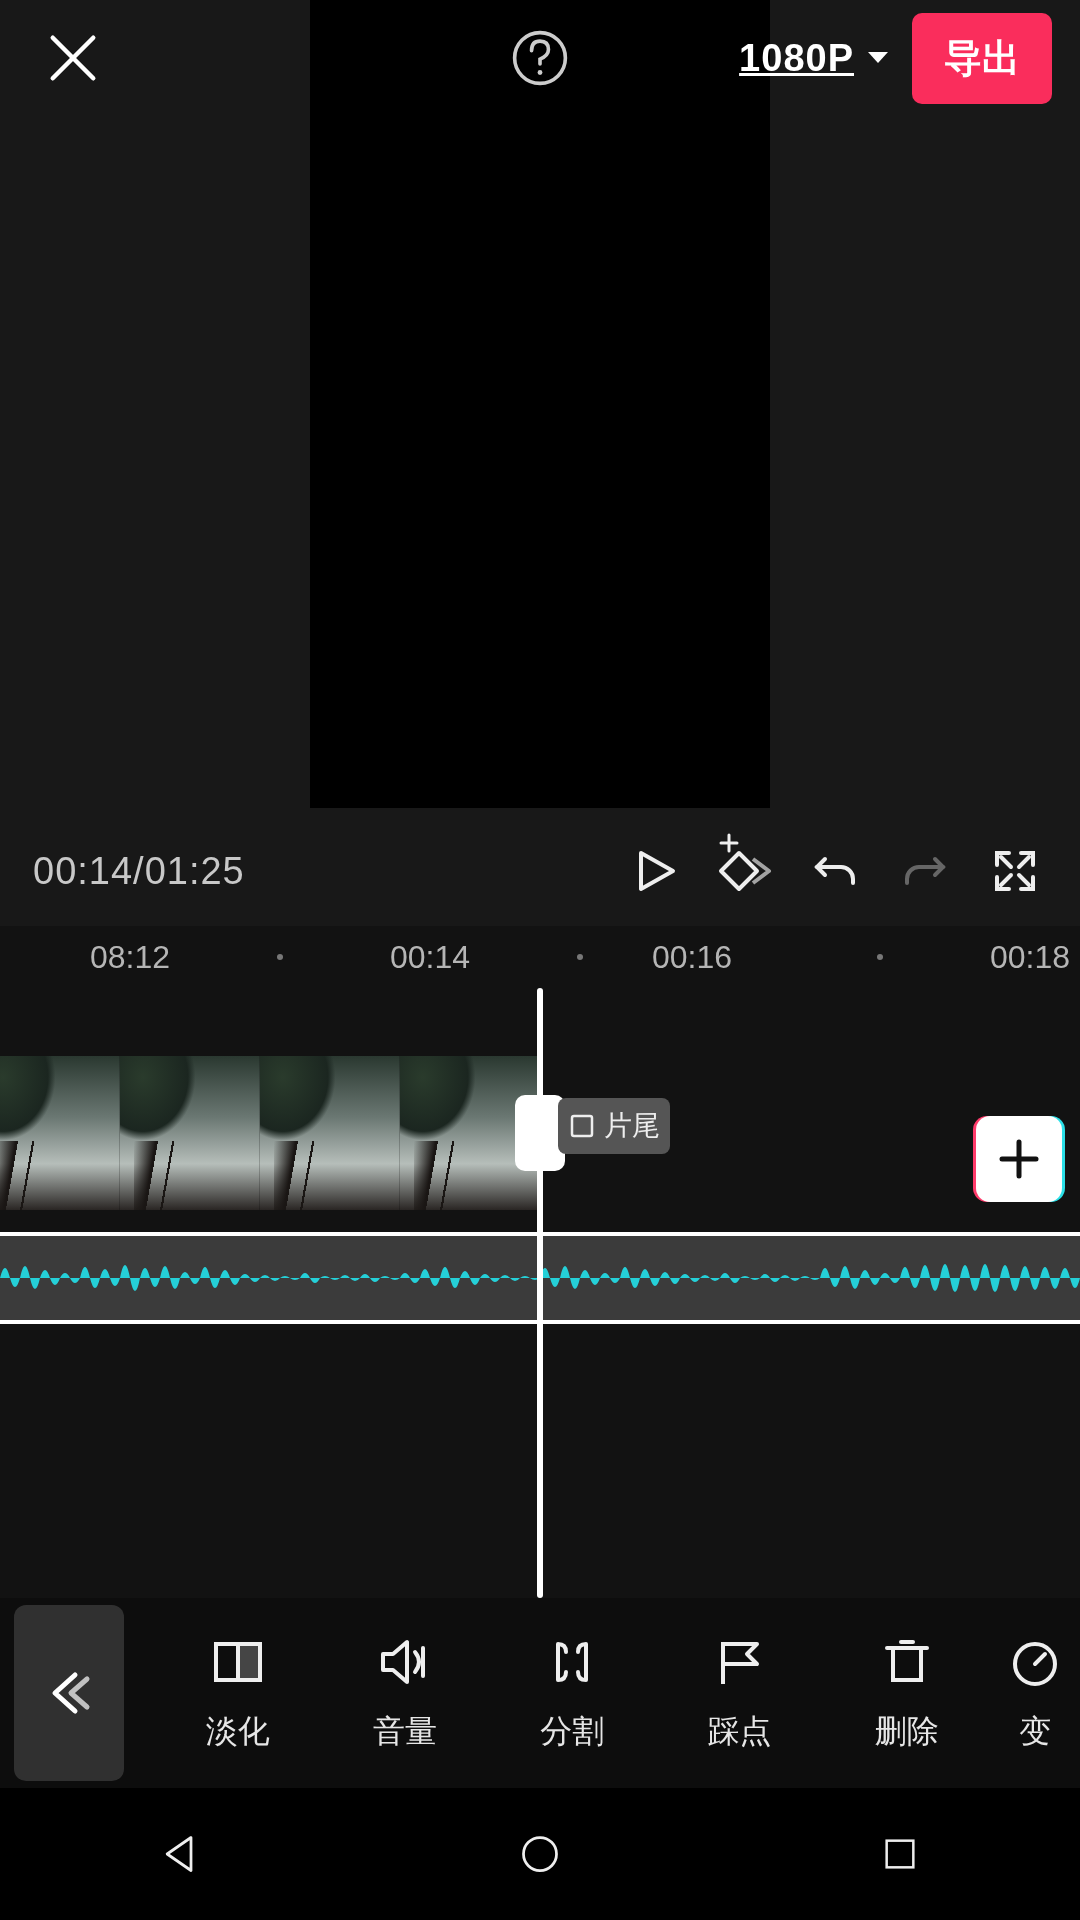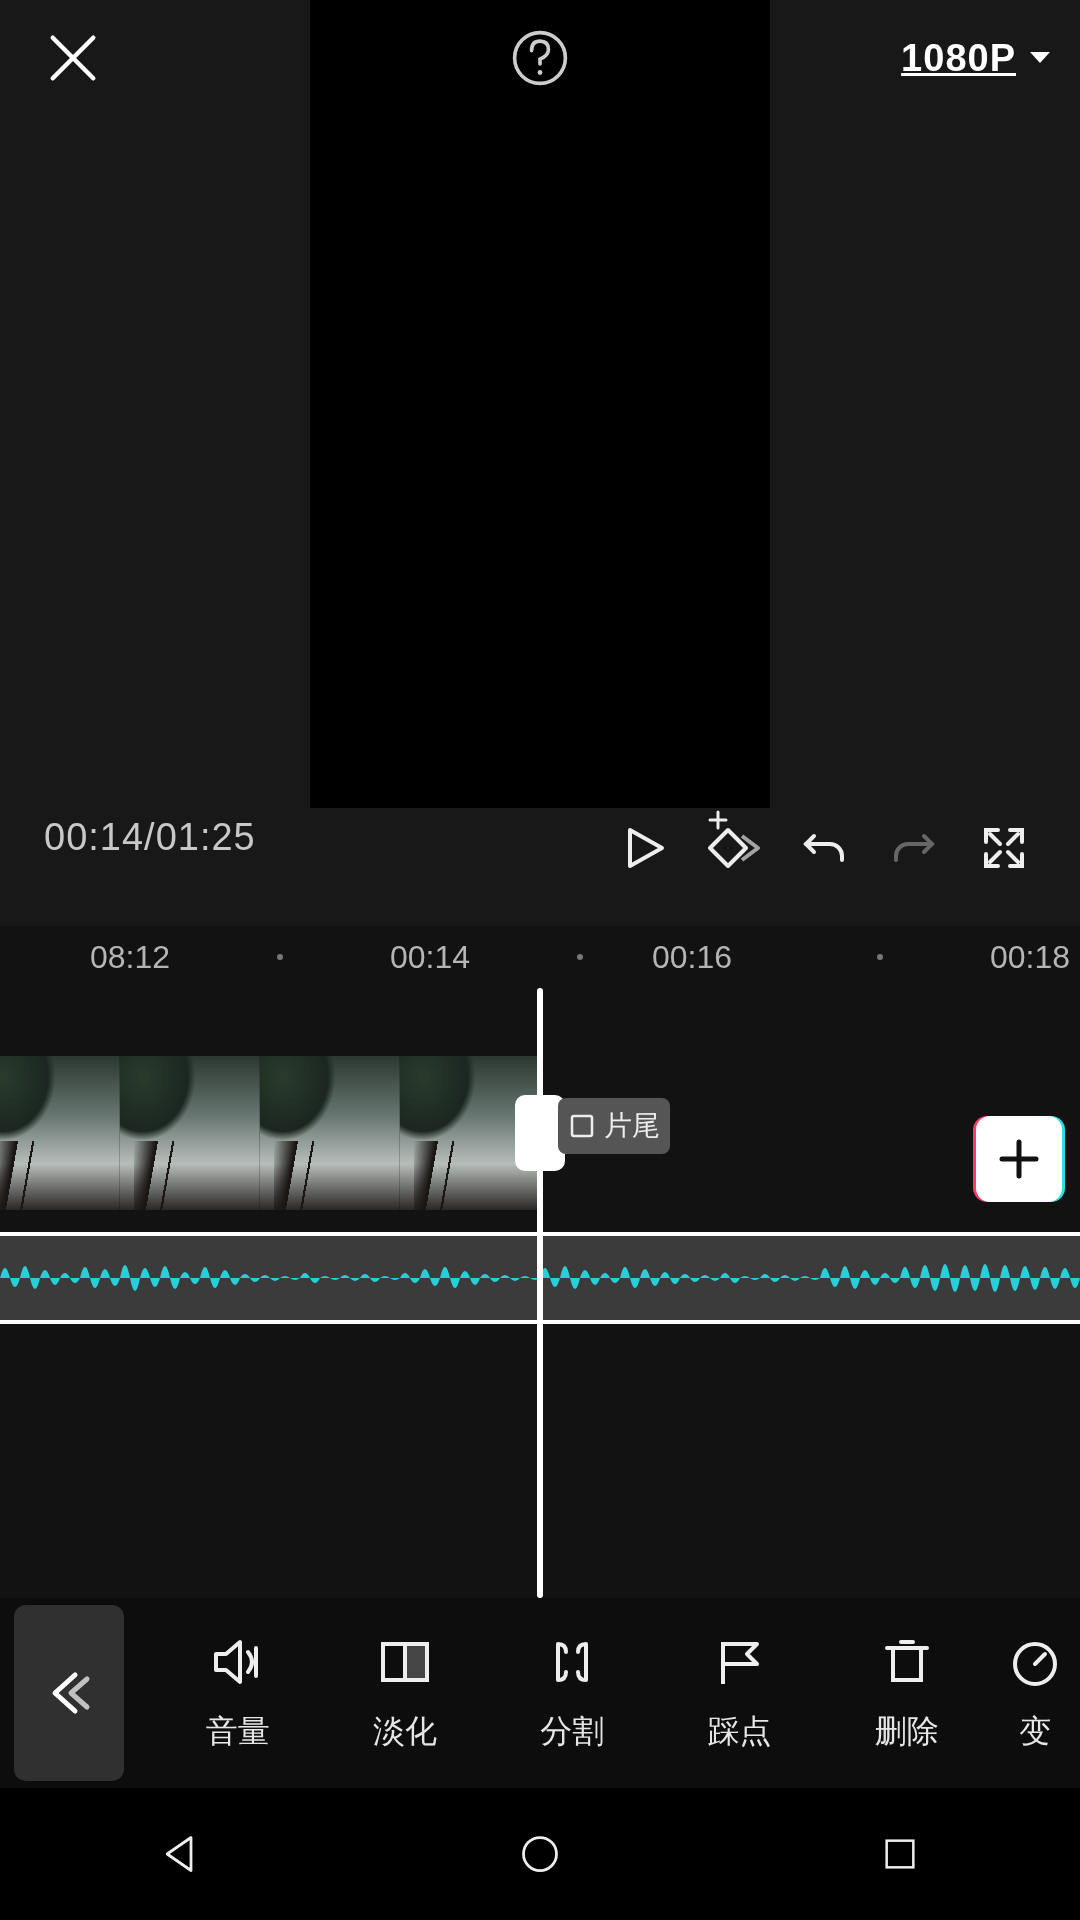--- a/index.html
+++ b/index.html
@@ -11,21 +11,21 @@
   .close-x { position: absolute; left: 46px; top: 50%; transform: translateY(-50%); width: 54px; height: 54px; }
   .help-q { position: absolute; left: 50%; top: 50%; transform: translate(-50%,-50%); width: 58px; height: 58px; }
   .res-sel { display: flex; align-items: center; gap: 12px; font-size: 38px; font-weight: 600; letter-spacing: 1px; text-decoration: underline; }
   .export-btn { background: #fa2d5c; color: #fff; font-size: 38px; font-weight: 600; border: none; border-radius: 10px; padding: 20px 32px; }
 
   
   .preview-wrap { height: 700px; display: flex; align-items: flex-start; justify-content: center; }
   .preview { width: 460px; height: 810px; background: #000; margin-top: -118px; }
 
   
-  .transport { display: flex; align-items: flex-start; height: 110px; padding: 0 44px; gap: 26px; }
+  .transport { display: flex; align-items: center; height: 110px; padding: 0 33px; gap: 26px; }
   .timecode { flex: 1; font-size: 38px; color: #c8c8c8; letter-spacing: 1px; }
   .tbtn { width: 64px; height: 64px; display: flex; align-items: center; justify-content: center; }
 
   
   .ruler { height: 62px; display: flex; align-items: center; font-size: 32px; color: #b5b5b5; position: relative; background:#121212; }
   .ruler span { position: absolute; transform: translateX(-50%); }
   .ruler .dot { width: 6px; height: 6px; border-radius: 50%; background: #777; }
 
   
   .timeline { position: relative; flex: 1; background: #121212; overflow: hidden; }
@@ -80,20 +80,21 @@
       </svg>
   </div>
   <div class="res-sel">
     <span>1080P</span>
     <span>
       <svg width="24" height="16" viewBox="0 0 24 16">
           <path d="M2 2 L12 13 L22 2 Z" fill="#fff"></path>
         </svg>
     </span>
   </div>
+  <button class="export-btn">导出</button>
 </div>
 
 <div class="preview-wrap">
   <div class="preview"></div>
 </div>
 
 <div class="transport">
   <div class="timecode">
     <span>00:14</span>/<span>01:25</span>
   </div>
@@ -187,40 +188,40 @@
 <div class="toolbar">
   <div class="collapse">
     <svg width="44" height="44" viewBox="0 0 44 44" fill="none" stroke="#fff" stroke-width="5" stroke-linecap="round" stroke-linejoin="round">
         <path d="M28 4 L8 22 L28 40"></path>
         <path d="M40 8 L24 22 L40 36" opacity="0.7"></path>
       </svg>
   </div>
   <div class="tools">
     <div class="tool">
       <div class="ico">
+        <svg viewBox="0 0 56 56" width="56" height="56" fill="none" stroke="#eee" stroke-width="4">
+            <rect x="6" y="10" width="44" height="36"></rect>
+            <line x1="28" y1="10" x2="28" y2="46"></line>
+            <rect x="28" y="10" width="22" height="36" fill="#eee" opacity="0.25" stroke="none"></rect>
+          </svg>
+      </div>
+      <div class="lbl">淡化</div>
+    </div>
+    <div class="tool">
+      <div class="ico">
         <svg viewBox="0 0 56 56" width="56" height="56" fill="none" stroke="#eee" stroke-width="4" stroke-linecap="round" stroke-linejoin="round">
             <path d="M6 20 H16 L30 8 V48 L16 36 H6 Z"></path>
             <path d="M38 18 q8 10 0 20"></path>
             <line x1="46" y1="14" x2="46" y2="42"></line>
           </svg>
       </div>
       <div class="lbl">音量</div>
     </div>
     <div class="tool">
       <div class="ico">
-        <svg viewBox="0 0 56 56" width="56" height="56" fill="none" stroke="#eee" stroke-width="4">
-            <rect x="6" y="10" width="44" height="36"></rect>
-            <line x1="28" y1="10" x2="28" y2="46"></line>
-            <rect x="28" y="10" width="22" height="36" fill="#eee" opacity="0.25" stroke="none"></rect>
-          </svg>
-      </div>
-      <div class="lbl">淡化</div>
-    </div>
-    <div class="tool">
-      <div class="ico">
         <svg viewBox="0 0 56 56" width="56" height="56" fill="none" stroke="#eee" stroke-width="4" stroke-linecap="round">
             <path d="M14 10 v36 M14 10 q8 0 8 8 M14 46 q8 0 8 -8"></path>
             <path d="M42 10 v36 M42 10 q-8 0 -8 8 M42 46 q-8 0 -8 -8"></path>
           </svg>
       </div>
       <div class="lbl">分割</div>
     </div>
     <div class="tool">
       <div class="ico">
         <svg viewBox="0 0 56 56" width="56" height="56" fill="none" stroke="#eee" stroke-width="4" stroke-linejoin="round">

